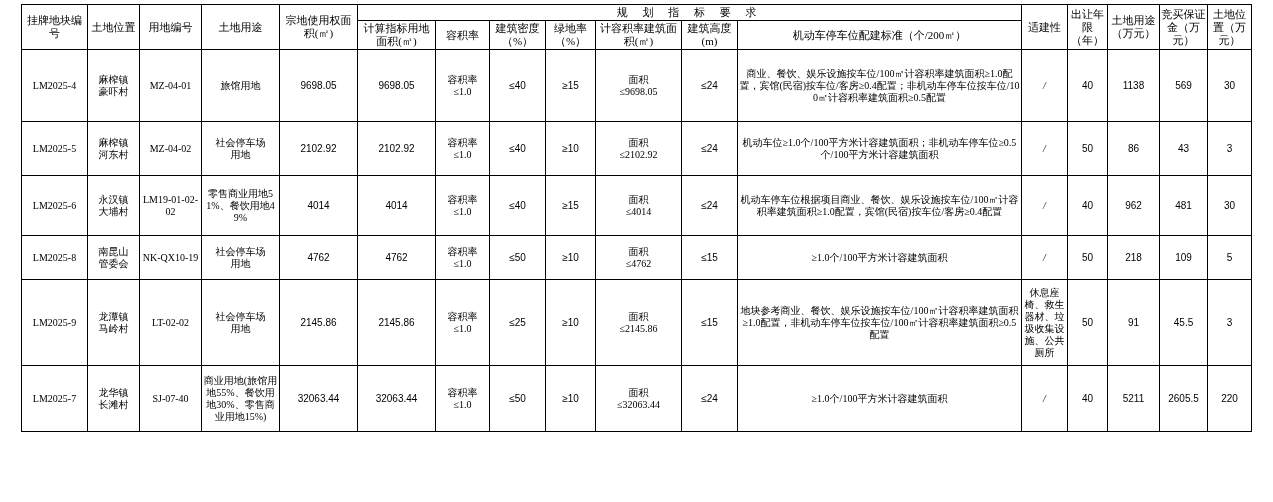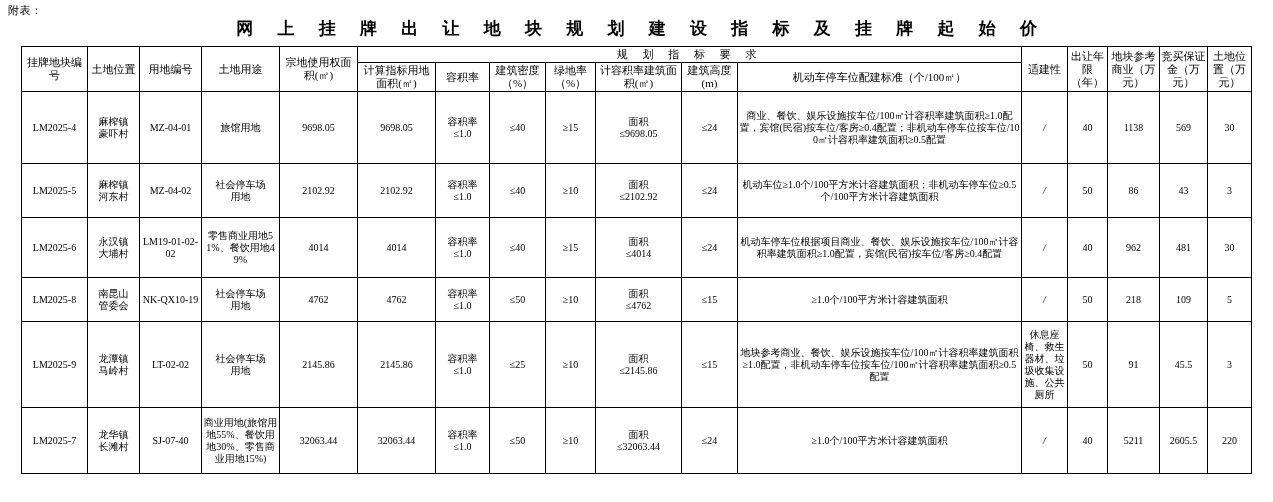--- a/index.html
+++ b/index.html
@@ -57,21 +57,21 @@
   }
   .hd-sub {
     font-size: 10px;
     line-height: 11px;
   }
   .big-head {
     letter-spacing: 6px;
     font-size: 11px;
   }
   td.num {
-    font-family: Liberation Serif, serif;
+    font-family: Liberation Sans, sans-serif;
     font-size: 11px;
   }
   td.id {
     font-size: 11px;
     letter-spacing: 0px;
   }
   td.slash {
     font-style: italic;
     font-size: 11px;
   }
@@ -89,22 +89,20 @@
     font-size: 10px;
     line-height: 12px;
     padding: 1px 2px;
   }
 </style>
 </head>
 <body>
 
 <div class="page">
 
-  <div class="attach">附表：</div>
-  <div class="doc-title">网 上 挂 牌 出 让 地 块 规 划 建 设 指 标 及 挂 牌 起 始 价</div>
 
   <table class="grid">
     <colgroup>
       <col style="width:66px">
       <col style="width:52px">
       <col style="width:62px">
       <col style="width:78px">
       <col style="width:78px">
       <col style="width:78px">
       <col style="width:54px">
@@ -122,32 +120,32 @@
     <thead>
       <tr>
         <th rowspan="2">挂牌地块编号</th>
         <th rowspan="2">土地位置</th>
         <th rowspan="2">用地编号</th>
         <th rowspan="2">土地用途</th>
         <th rowspan="2">宗地使用权面积(㎡)</th>
         <th colspan="7" class="big-head">规  划  指  标  要  求</th>
         <th rowspan="2">适建性</th>
         <th rowspan="2">出让年限（年）</th>
-        <th rowspan="2">地块参考商业（万元）</th>
+        <th rowspan="2">土地用途（万元）</th>
         <th rowspan="2">竞买保证金（万元）</th>
         <th rowspan="2">土地位置（万元）</th>
       </tr>
       <tr>
         <th class="hd-sub">计算指标用地面积(㎡)</th>
         <th class="hd-sub">容积率</th>
         <th class="hd-sub">建筑密度（%）</th>
         <th class="hd-sub">绿地率（%）</th>
         <th class="hd-sub">计容积率建筑面积(㎡)</th>
         <th class="hd-sub">建筑高度(m)</th>
-        <th class="hd-sub">机动车停车位配建标准（个/100㎡）</th>
+        <th class="hd-sub">机动车停车位配建标准（个/200㎡）</th>
       </tr>
     </thead>
     <tbody id="tbody">
         <tr style="height: 72px;">
           <td class="id">LM2025-4</td>
           <td class="tight">麻榨镇<br>豪吓村</td>
           <td class="tight">MZ-04-01</td>
           <td class="tight">旅馆用地</td>
           <td class="num">9698.05</td>
           <td class="num">9698.05</td>

